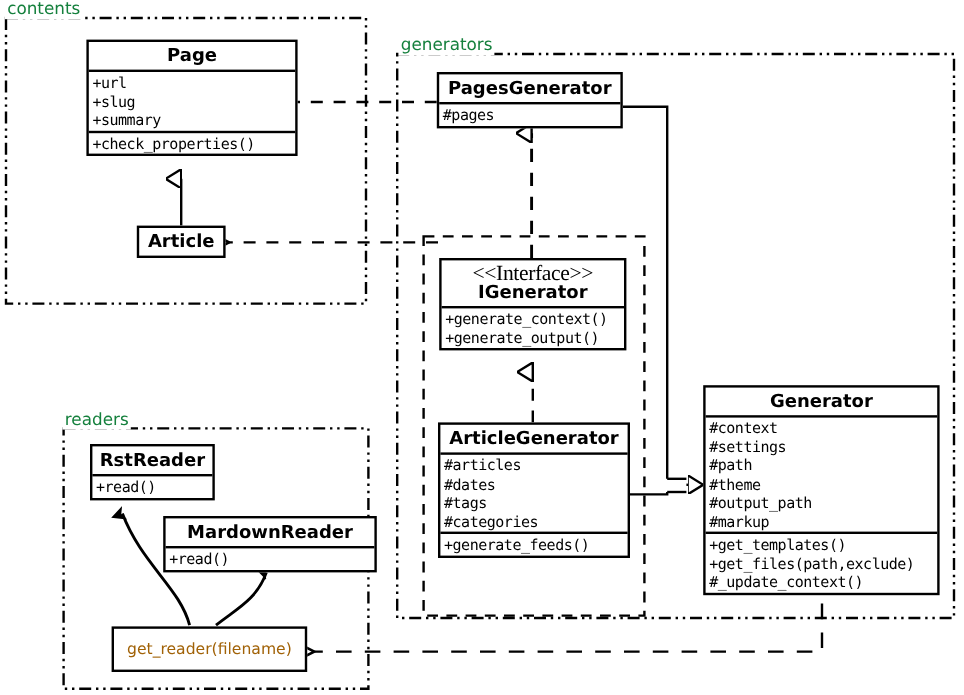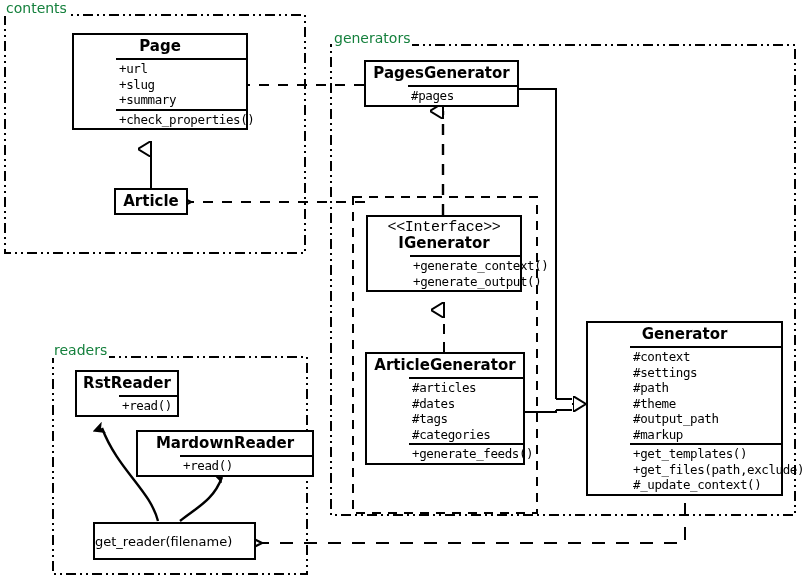--- a/index.html
+++ b/index.html
@@ -40,50 +40,49 @@
     font-size: 15px;
     font-family: "DejaVu Sans", sans-serif;
     color: #000;
     padding: 3px 6px 4px 6px;
     line-height: 16px;
     white-space: nowrap;
   }
   .uml-stereotype {
     display: block;
     font-weight: normal;
-    font-size: 15px;
-    font-family: Liberation Mono, monospace;
+    font-size: 18px;
+    font-family: Liberation Serif, serif;
     line-height: 15px;
     letter-spacing: -0.3px;
   }
   .uml-compartment {
     border-top: 2px solid #000;
     padding: 1px 1px 1px 3px;
-    margin-left: 42px;
   }
   .uml-compartment .row {
     font-family: "DejaVu Sans Mono", monospace;
     font-size: 12.5px;
     line-height: 15.5px;
     color: #000;
     white-space: nowrap;
     letter-spacing: -0.4px;
   }
   .plain-box {
     position: absolute;
     box-sizing: border-box;
     border: 2px solid #000;
     background: #ffffff;
     z-index: 5;
     display: flex;
     align-items: center;
-    justify-content: flex-start;
+    justify-content: center;
     font-family: "DejaVu Sans", sans-serif;
     font-size: 13px;
-    color: #000000;
+    color: #a16207;
     white-space: nowrap;
   }
   .pkg-label {
     position: absolute;
     font-family: "DejaVu Sans", sans-serif;
     font-size: 14px;
     color: #15803d;
     background: #ffffff;
     padding: 0 2px;
     z-index: 3;

